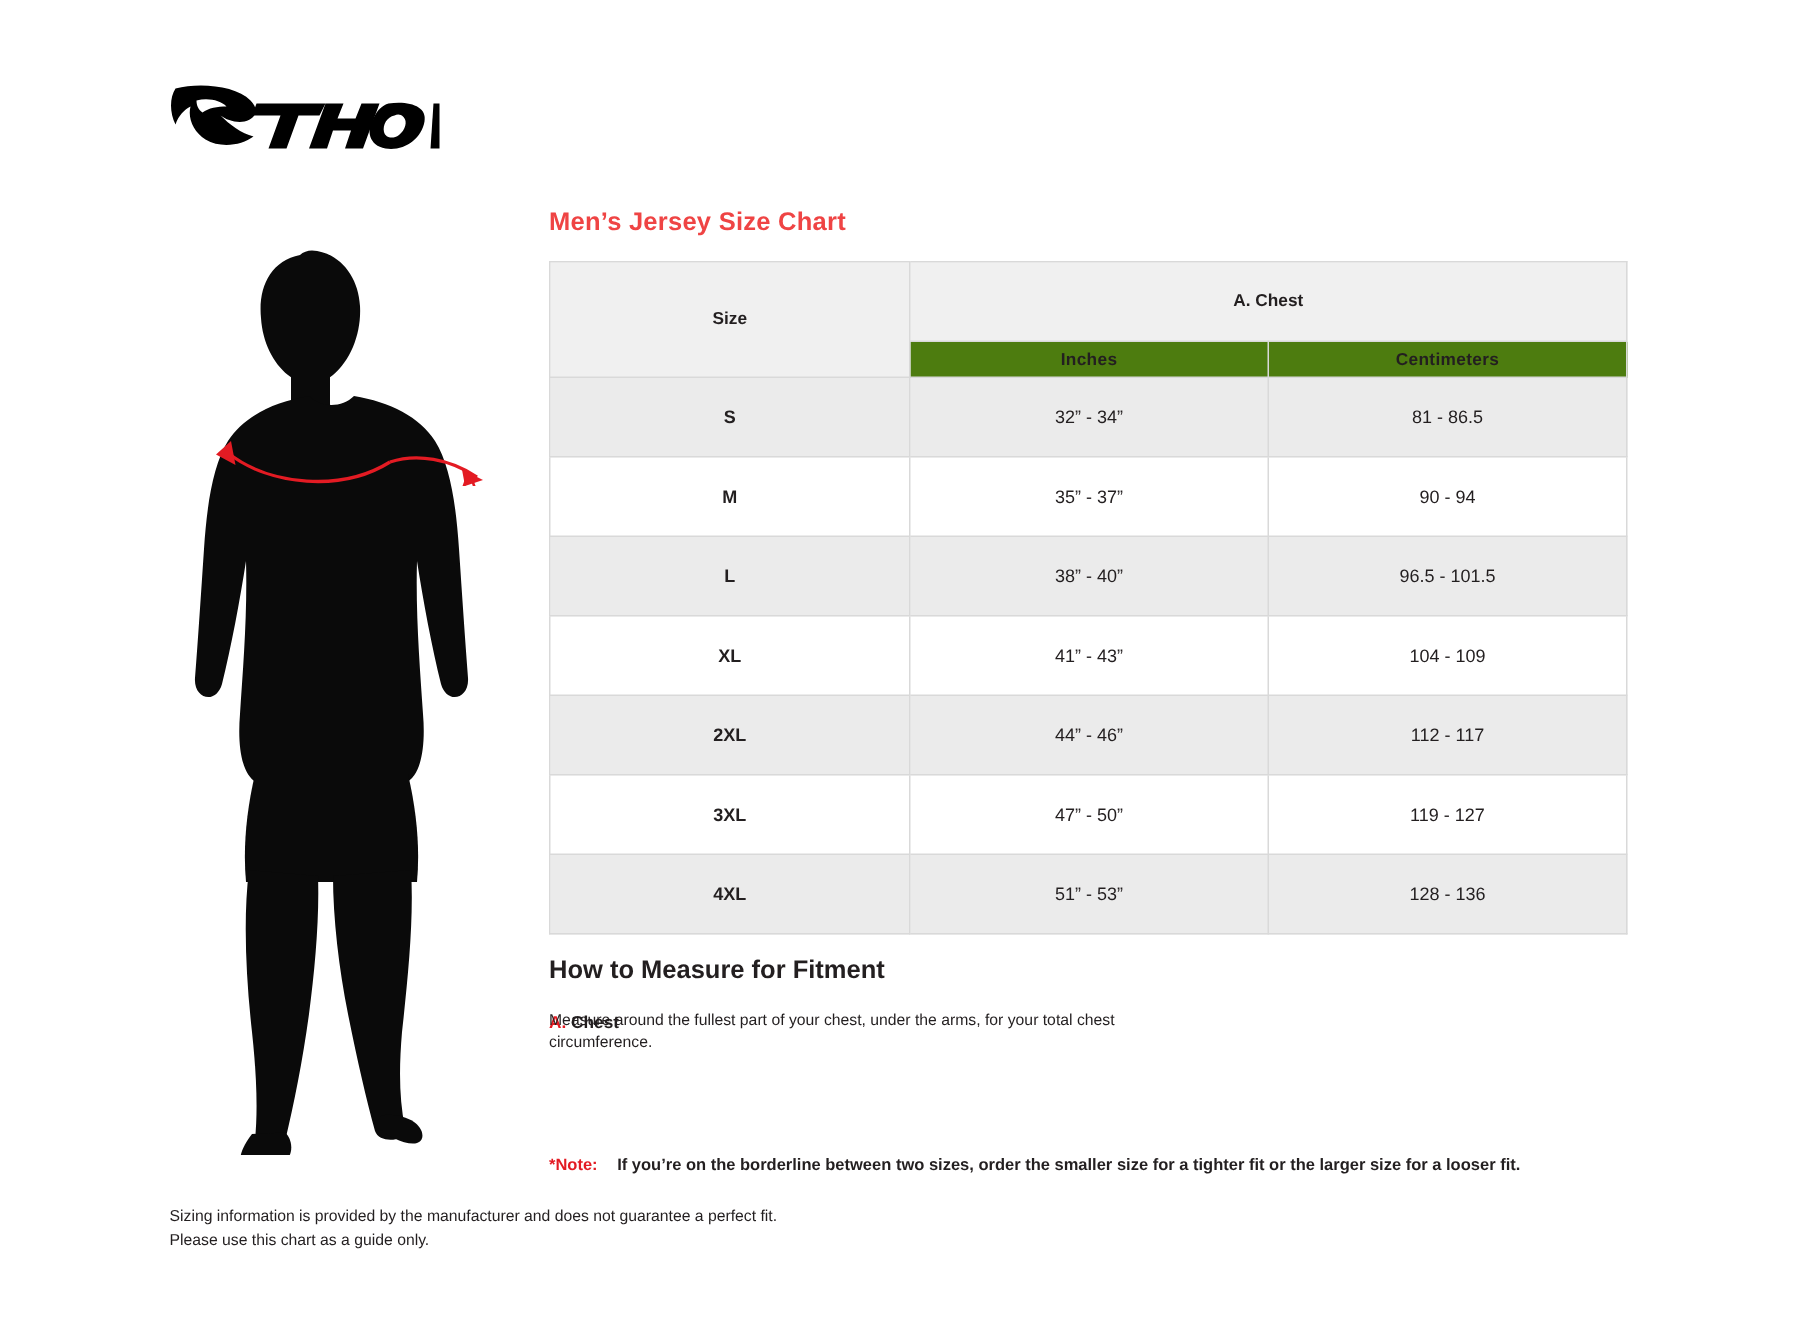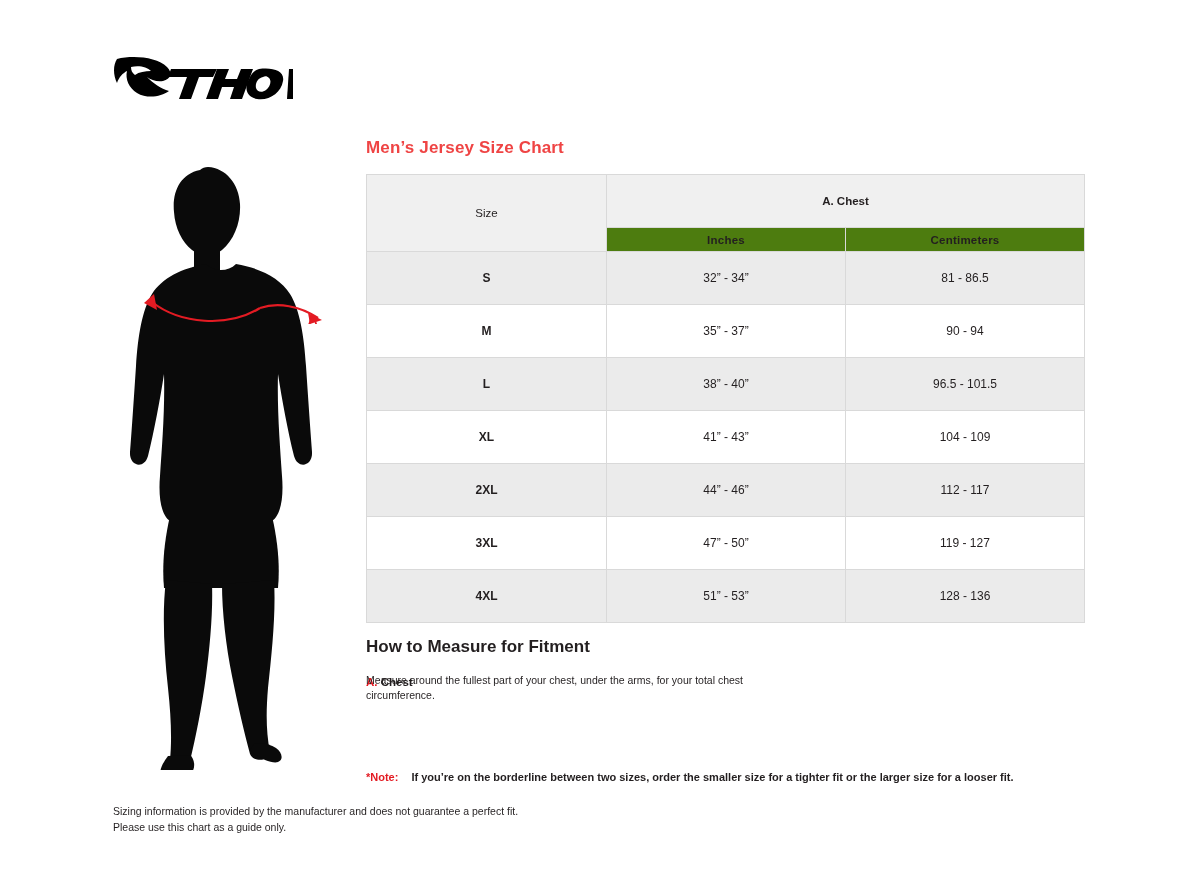--- a/index.html
+++ b/index.html
@@ -73,21 +73,21 @@
     font-size: 11.5px;
     color: #231f20;
   }
   .col-size { width: 240px; }
   .col-in  { width: 239px; }
   .col-cm  { width: 239px; }
 
   .hdr-size {
     height: 74px;
     font-size: 12px;
-    font-weight: normal;
+    font-weight: bold;
     background: #f0f0f0;
     border-bottom: 1px solid #d9d9d9;
   }
   .hdr-chest {
     height: 48px;
     font-size: 13px;
     font-weight: bold;
     background: #f0f0f0;
   }
   .sub-hdr {

